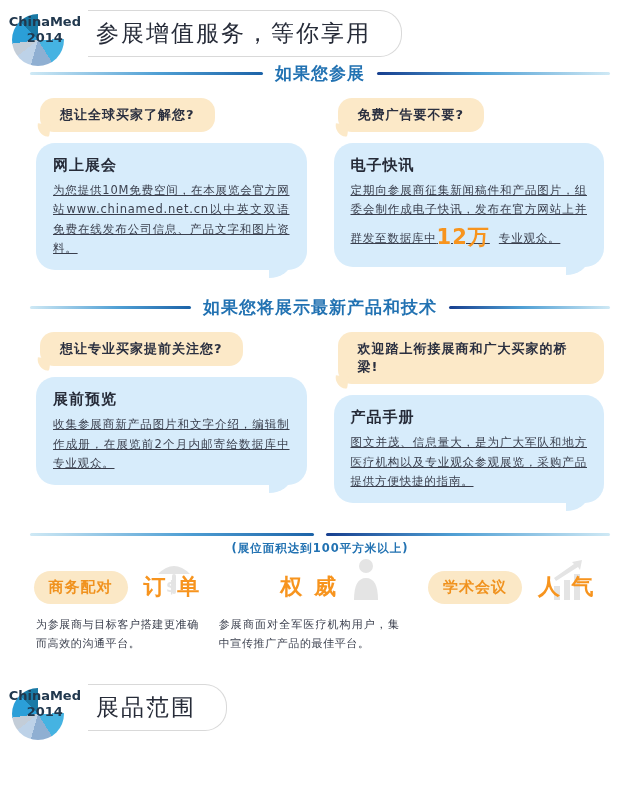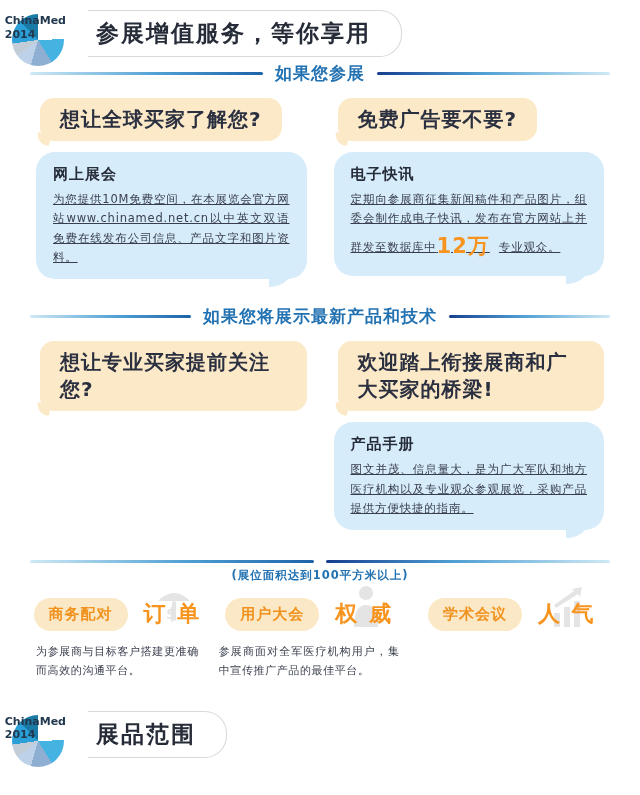--- a/index.html
+++ b/index.html
@@ -18,46 +18,46 @@
     background:conic-gradient(from 0deg,
       #ffffff 0deg 88deg,
       #45b3e2 88deg 148deg,
       #8fafd2 148deg 196deg,
       #bdd2e8 196deg 232deg,
       #c3cdd8 232deg 262deg,
       #2b9fd8 262deg 316deg,
       #1a7aa6 316deg 360deg);
   }
   .logo-text {
-    position:absolute; right:16px; top:6px; text-align:left;
-    font-size:11px; font-weight:bold; color:#21384e; line-height:1.25;
+    position:absolute; right:1px; top:6px; text-align:center;
+    font-size:13px; font-weight:bold; color:#21384e; line-height:1.25;
   }
   .banner-title {
     margin-left:6px; margin-top:2px;
-    font-size:23px; font-weight:bold; color:#262b38; letter-spacing:2px;
+    font-size:23px; font-weight:normal; color:#262b38; letter-spacing:2px;
     padding:7px 30px 7px 8px;
     border-top:1.5px solid #d9d9d9; border-right:1.5px solid #d9d9d9; border-bottom:1.5px solid #d9d9d9;
     border-radius:0 22px 22px 0;
   }
 
   
   .divider { display:flex; align-items:center; gap:12px; padding:0 30px; }
   .divider .line { flex:1; height:3px; border-radius:2px; }
   .divider .line.left  { background:linear-gradient(to right,#cfe9f5,#4f9fd4 55%,#1c63a8); }
   .divider .line.right { background:linear-gradient(to right,#173f8f,#4f9fd4 45%,#cfe9f5); }
   .divider .label { font-size:17px; font-weight:bold; color:#2272b2; letter-spacing:1px; white-space:nowrap; }
   .vip-subtitle { text-align:center; font-size:11.5px; font-weight:bold; color:#2272b2; margin-top:5px; letter-spacing:1px; }
 
   
   .cols { display:flex; gap:27px; padding:0 36px; }
   .col { flex:1; min-width:0; }
   .bubble {
     display:inline-block; position:relative;
     background:#fce9c8; color:#2b3040;
-    font-size:20px; font-weight:bold; letter-spacing:1px;
+    font-size:13px; font-weight:bold; letter-spacing:1px;
     padding:8px 20px; border-radius:14px;
     margin:13px 0 11px 4px;
   }
   .bubble::before {
     content:""; position:absolute; left:-3px; bottom:-4px;
     width:13px; height:12px; background:#fce9c8;
     border-radius:0 0 2px 14px; transform:rotate(8deg);
   }
   .card {
     position:relative; background:#d7ecfb; border-radius:19px;
@@ -135,20 +135,24 @@
 
 <div class="divider mt26">
   <div class="line left"></div>
   <div class="label">如果您将展示最新产品和技术</div>
   <div class="line right"></div>
 </div>
 
 <div class="cols row2">
   <div class="col">
     <div class="bubble">想让专业买家提前关注您?</div>
+    <div class="card">
+      <h3>展前预览</h3>
+      <p>收集参展商新产品图片和文字介绍，编辑制作成册，在展览前2个月内邮寄给数据库中专业观众。</p>
+    </div>
   </div>
   <div class="col">
     <div class="bubble">欢迎踏上衔接展商和广大买家的桥梁!</div>
     <div class="card">
       <h3>产品手册</h3>
       <p>图文并茂、信息量大，是为广大军队和地方医疗机构以及专业观众参观展览，采购产品提供方便快捷的指南。</p>
     </div>
   </div>
 </div>
 
@@ -169,21 +173,20 @@
             <text x="12" y="36" font-size="16" font-weight="bold" fill="currentColor">$</text>
           </svg>
       </span>
       <span class="vip-word">订 单</span>
     </div>
     <div class="vip-desc">为参展商与目标客户搭建更准确而高效的沟通平台。</div>
   </div>
 
   <div class="vip-col c2">
     <div class="vip-head">
-      <span class="vip-pill">用户大会</span>
       <span class="vip-icon pos2">
         <svg width="38" height="46" viewBox="0 0 38 46">
             <circle cx="19" cy="10" r="7" fill="currentColor"></circle>
             <path d="M7 44 Q7 22 19 22 Q31 22 31 44 Z" fill="currentColor"></path>
           </svg>
       </span>
       <span class="vip-word">权 威</span>
     </div>
     <div class="vip-desc">参展商面对全军医疗机构用户，集中宣传推广产品的最佳平台。</div>
   </div>

